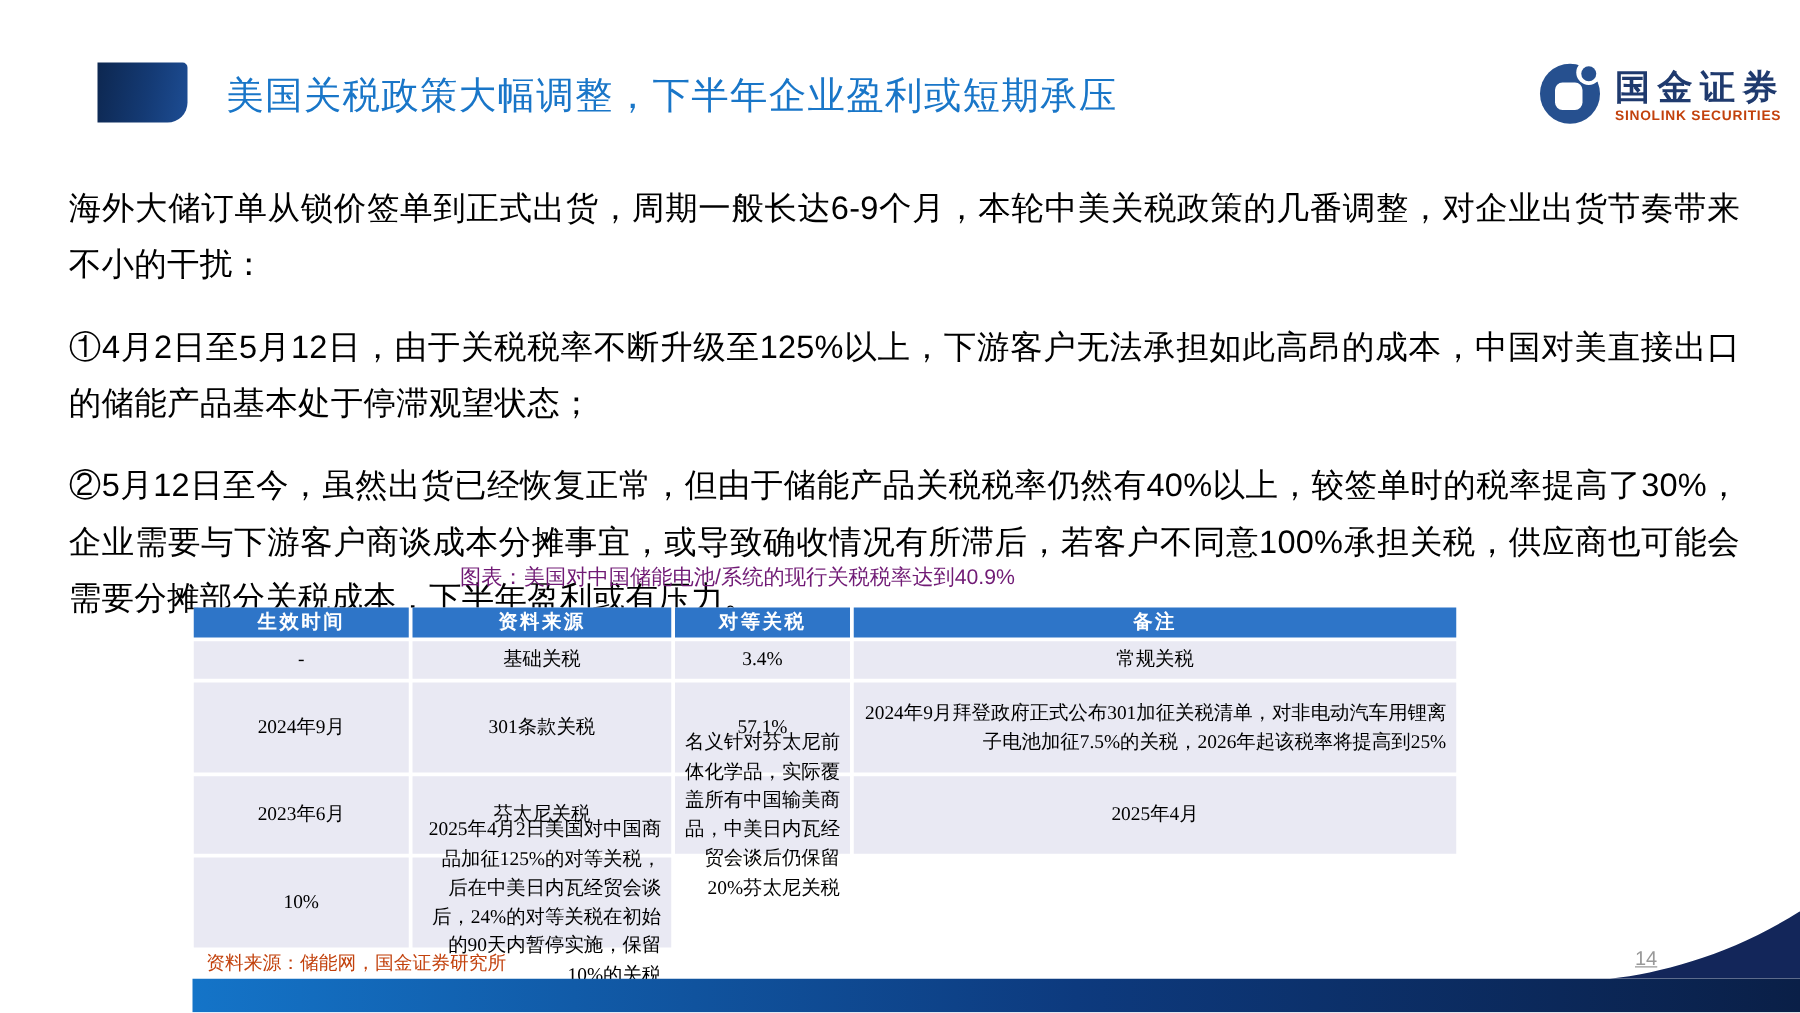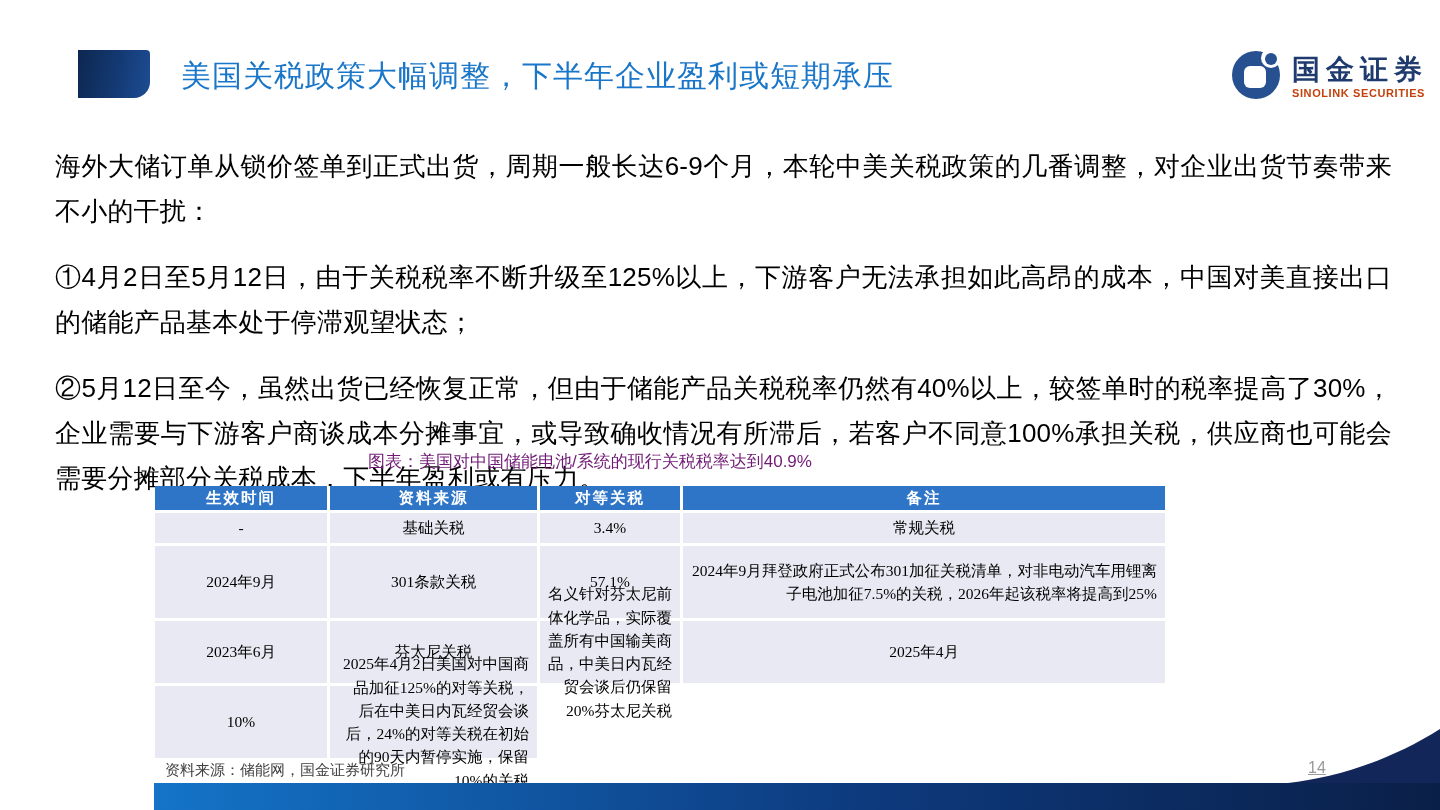--- a/index.html
+++ b/index.html
@@ -60,21 +60,21 @@
     display:flex;align-items:center;justify-content:center;
     text-align:right;line-height:1.5;padding:2px 8px;
   }
   .tariff-table .th{
     background:#2e75c8;color:#ffffff;font-weight:bold;
     letter-spacing:2px;
   }
   
   .source-note{
     position:absolute;left:165px;top:761px;
-    font-size:15px;color:#404040;white-space:nowrap;
+    font-size:15px;color:#c2410c;white-space:nowrap;
   }
   .page-number{
     position:absolute;left:1308px;top:759px;
     font-size:16px;color:#999999;text-decoration:underline;
   }
   .corner-swoosh{
     position:absolute;right:0;bottom:27px;width:152px;height:54px;display:block;
   }
   .bottom-bar{
     position:absolute;left:154px;right:0;bottom:0;height:27px;

